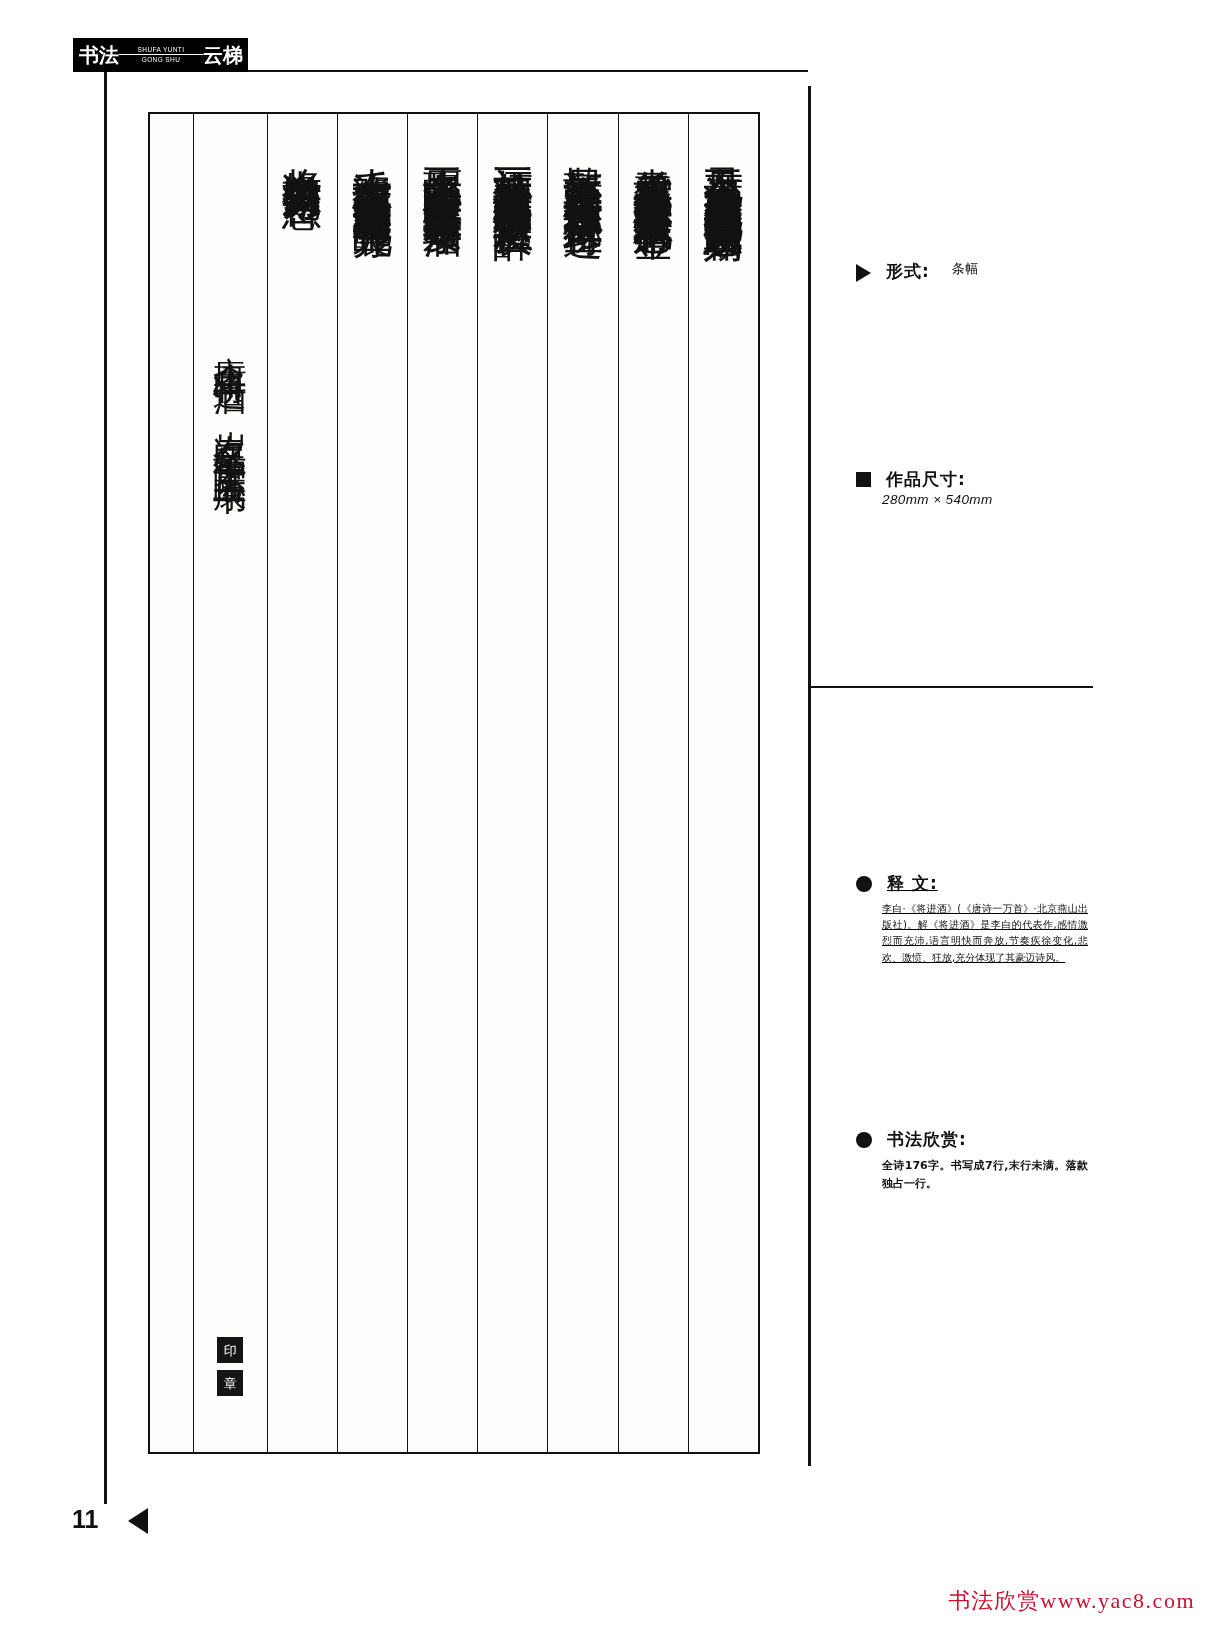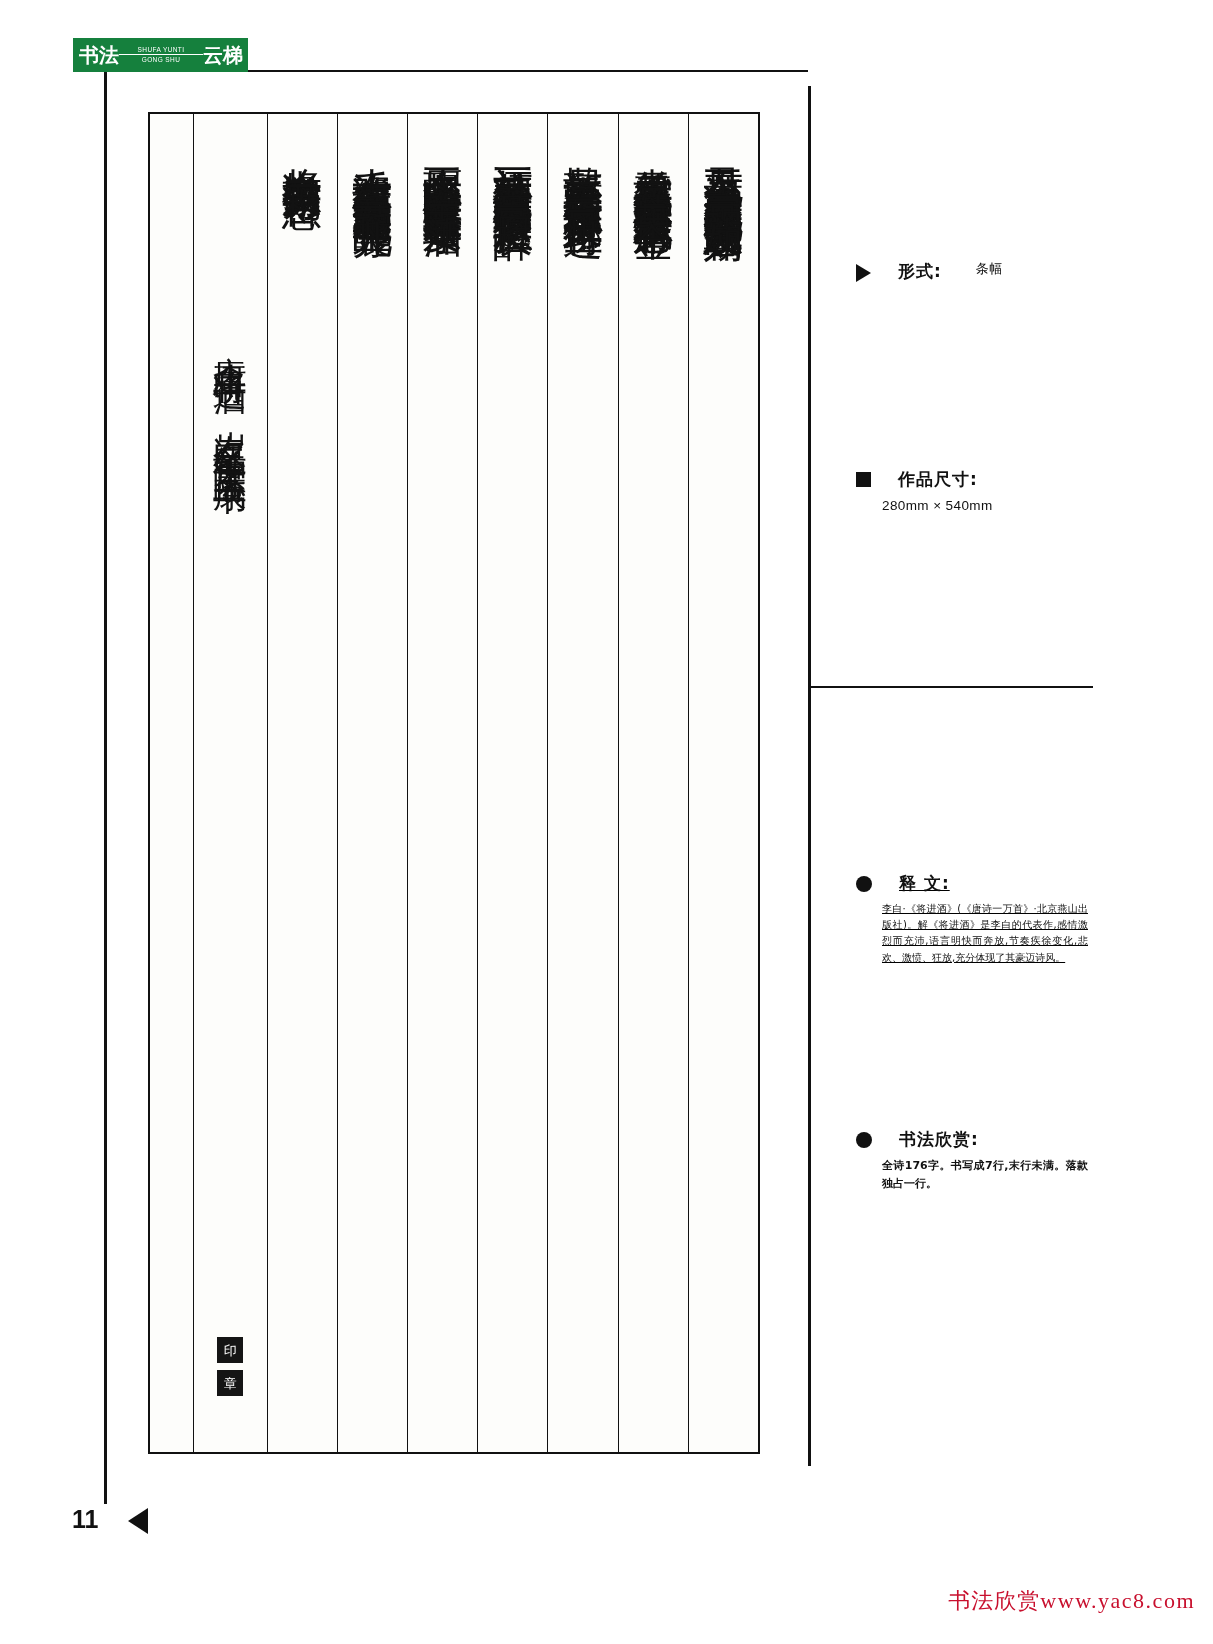--- a/index.html
+++ b/index.html
@@ -8,21 +8,21 @@
     background: #ffffff;
     font-family: "DejaVu Sans", sans-serif;
     position: relative;
     overflow: hidden;
   }
 
   
   .header { position: absolute; left: 73px; top: 38px; width: 175px; height: 34px; }
   .header-banner {
     width: 100%; height: 100%;
-    background: #15803d;
+    background: #000000;
     display: flex; align-items: center;
     padding: 0 5px 0 6px;
     justify-content: center;
   }
   .hdr-cn {
     color: #ffffff; font-size: 20px; font-weight: 700;
     letter-spacing: 0px; line-height: 1;
     font-family: "DejaVu Sans", sans-serif;
     white-space: nowrap;
   }
@@ -94,42 +94,42 @@
   }
 
   
   .sidebar { position: absolute; left: 808px; top: 86px; width: 300px; height: 1380px; }
   .side-stem { position: absolute; left: 0; top: 0; width: 3px; height: 1380px; background: #111; }
 
   .side-rule { position: absolute; left: 3px; width: 282px; height: 2px; background: #111; }
   .rule-1 { top: 600px; }
 
   .ann { position: absolute; left: 48px; width: 250px; }
-  .ann-head { display: flex; align-items: flex-start; gap: 27px; }
+  .ann-head { display: flex; align-items: flex-start; gap: 15px; }
   .bullet { flex: 0 0 auto; margin-top: 4px; }
   .bullet.tri {
     width: 0; height: 0;
     border-left: 15px solid #111;
     border-top: 9px solid transparent;
     border-bottom: 9px solid transparent;
   }
   .bullet.sq { width: 15px; height: 15px; background: #111; }
   .bullet.dot { width: 16px; height: 16px; border-radius: 50%; background: #111; }
   .ann-title {
     font-size: 17px; font-weight: 700; color: #111;
     font-family: "DejaVu Sans", sans-serif;
     letter-spacing: 1px; white-space: nowrap;
   }
   .ann-inline {
     font-size: 13px; font-weight: 400; color: #111;
     letter-spacing: .5px; margin-left: 7px;
   }
   .ann-sub {
-    font-size: 13.5px; color: #111; margin-top: 7px; margin-left: 26px;
-    letter-spacing: .4px; font-family: "Liberation Sans", sans-serif;
+    font-size: 13.5px; color: #111; margin-top: 1px; margin-left: 26px;
+    letter-spacing: .4px; font-family: "Liberation Sans", sans-serif; font-style: italic;
   }
   .ann-body {
     font-size: 10px; color: #111; line-height: 1.62;
     margin-top: 6px; margin-left: 26px; width: 206px;
     text-align: justify; letter-spacing: 0px;
     font-family: "DejaVu Sans", sans-serif;
   }
   .ann-body.big { font-size: 11px; line-height: 1.68; font-weight: 600; }
 
   .pos-form  { top: 174px; }

